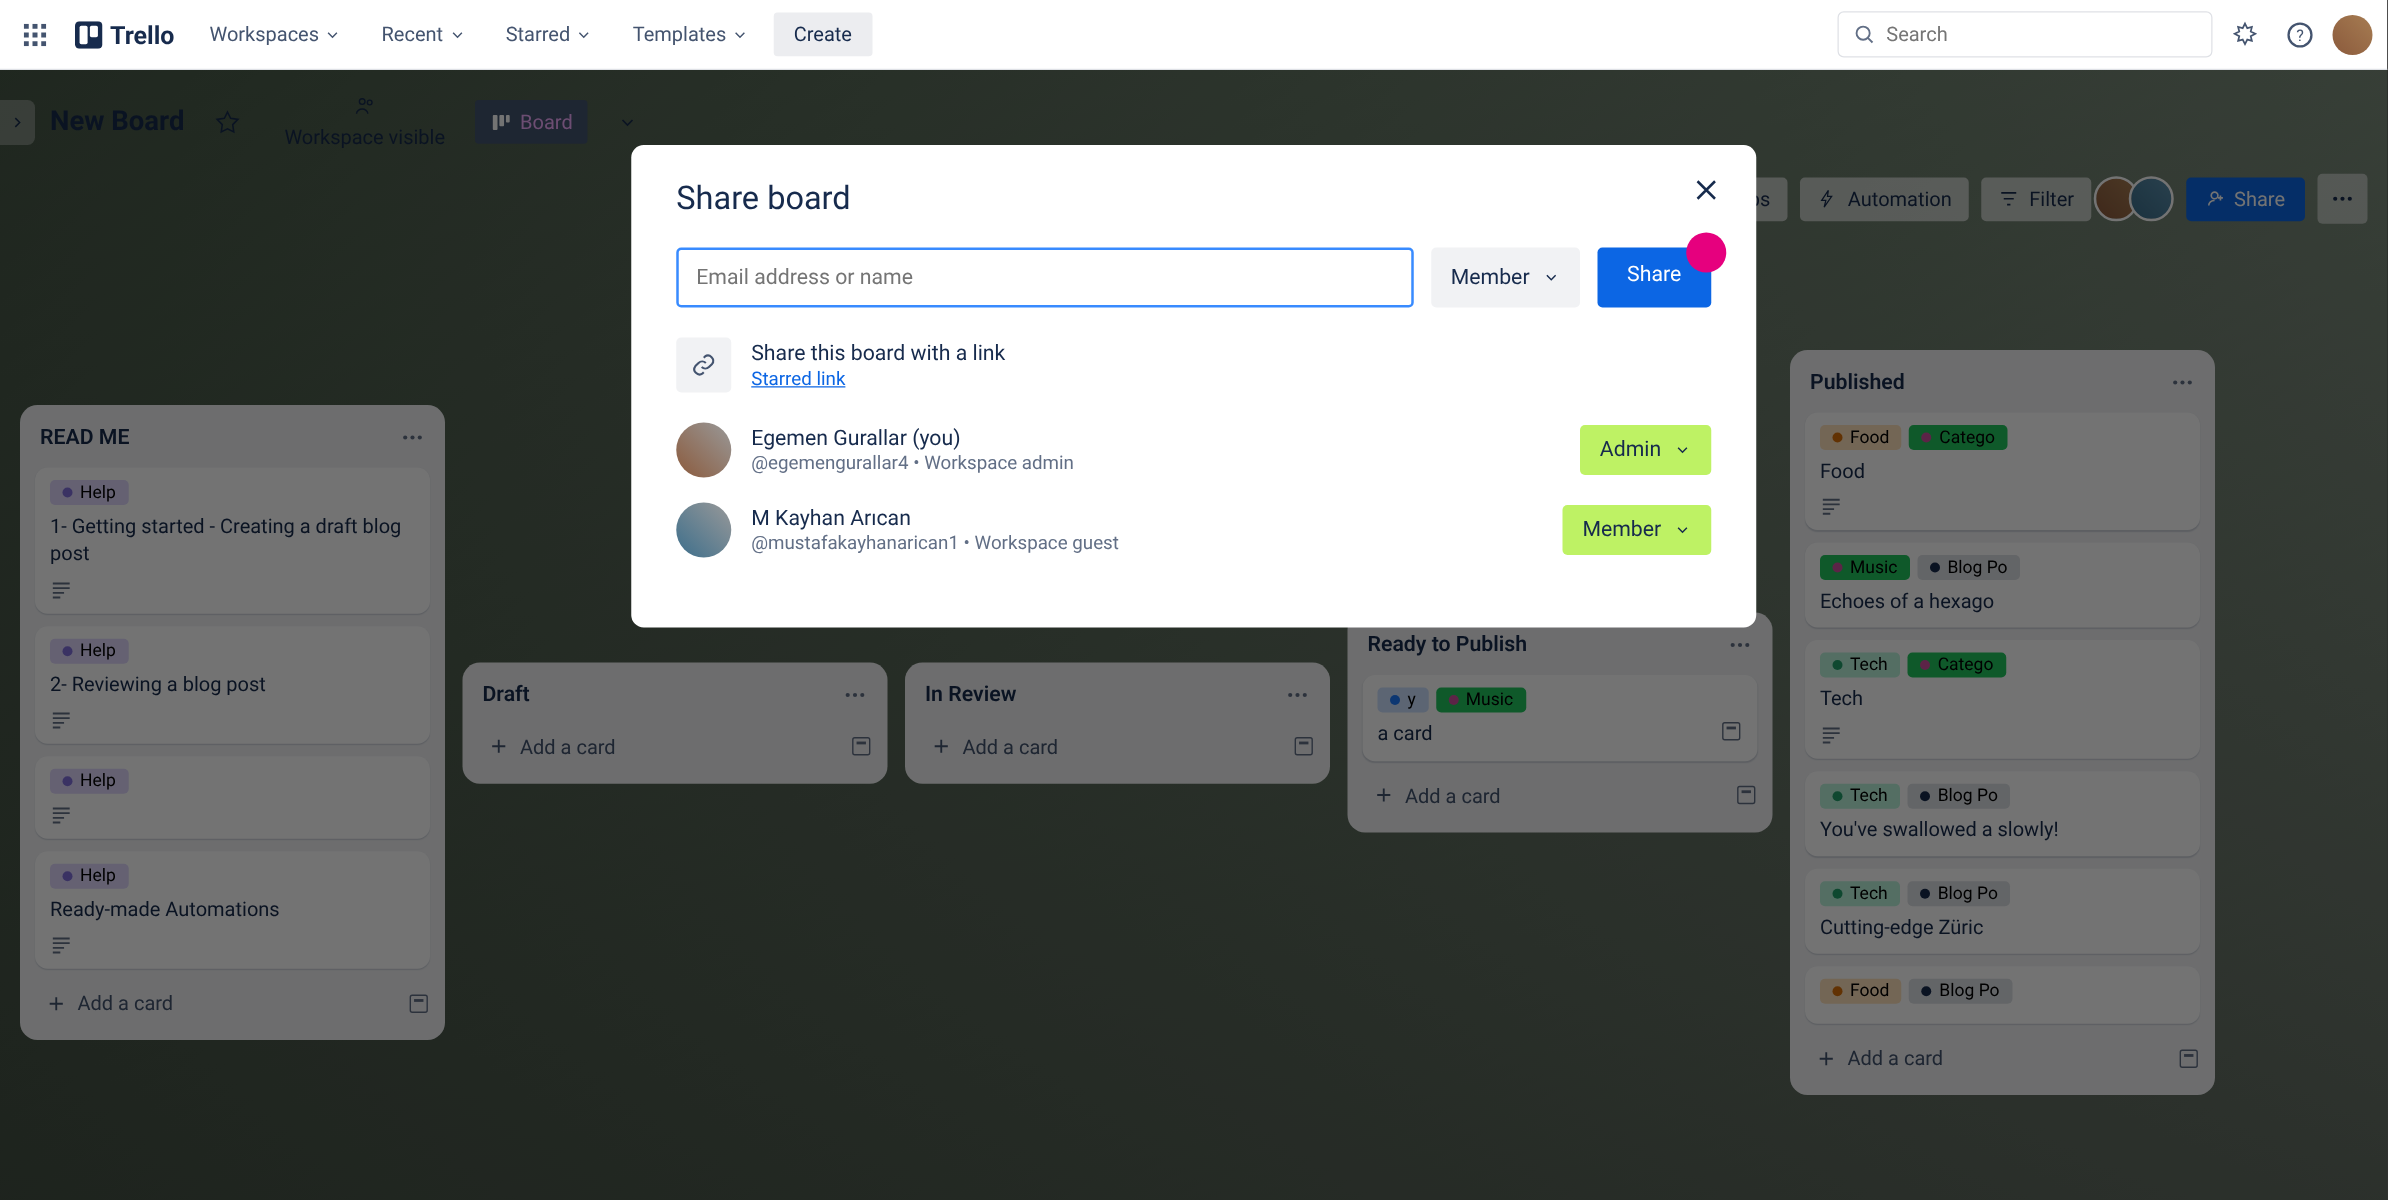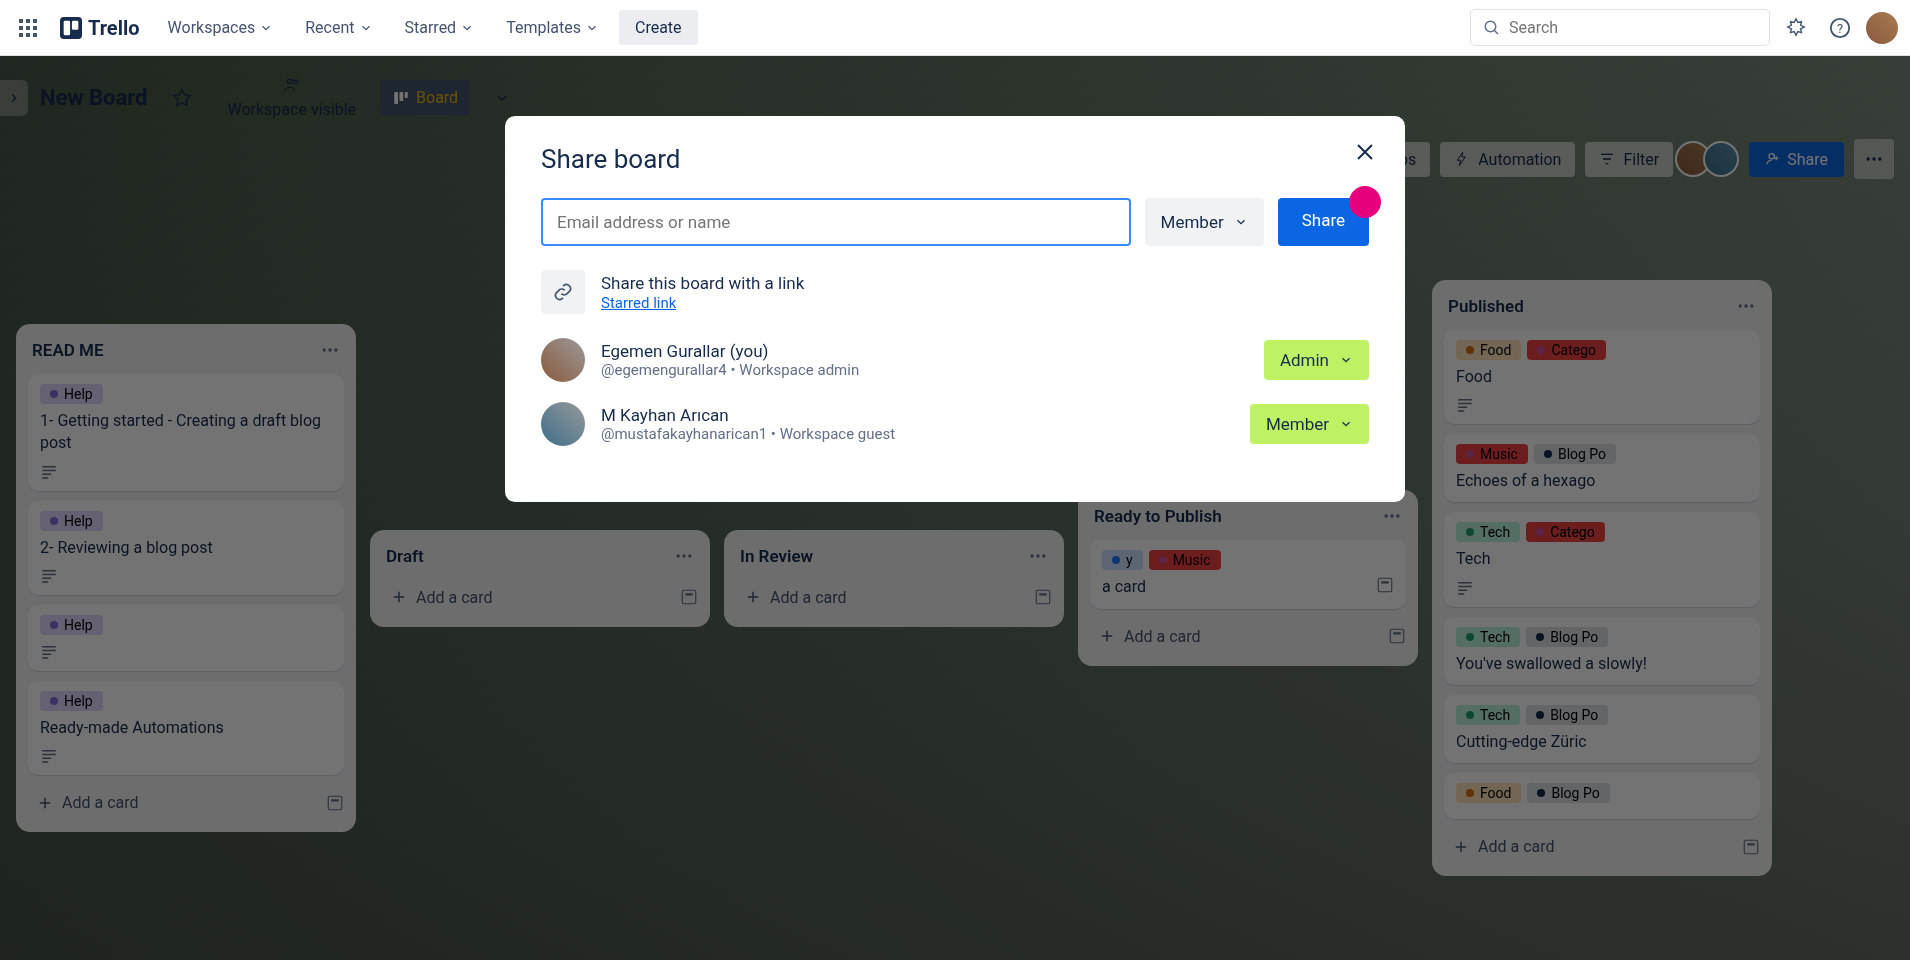--- a/index.html
+++ b/index.html
@@ -17,21 +17,21 @@
 .avatar-small { width: 32px; height: 32px; border-radius: 50%; background: #555; cursor: pointer; }
 
 .board-area { position: relative; height: calc(100% - 56px); background: linear-gradient(135deg, #3a4a3a 0%, #5a6a5a 30%, #7a8a7a 60%, #aab5aa 100%); }
 .board-bg { position: absolute; inset: 0; background: linear-gradient(to bottom, rgba(100,120,100,0.3), rgba(50,60,50,0.6)); }
 
 .board-header { position: relative; padding: 12px 16px; display: flex; align-items: center; gap: 12px; }
 .expand-btn { width: 28px; height: 36px; background: rgba(255,255,255,0.3); border-radius: 0 6px 6px 0; display: flex; align-items: center; justify-content: center; cursor: pointer; margin-left: -16px; color: #172b4d; }
 .board-title { font-size: 22px; font-weight: 700; color: #172b4d; }
 .header-btn { padding: 8px 12px; border-radius: 3px; display: flex; align-items: center; gap: 6px; cursor: pointer; color: #172b4d; font-size: 16px; }
 .header-btn.plain { background: transparent; flex-direction: column; }
-.header-btn.dark { background: #44546f; color: #eab308; justify-content: flex-end; }
+.header-btn.dark { background: #44546f; color: #f0abfc; justify-content: flex-end; }
 
 .board-toolbar { position: relative; padding: 0 16px 12px; display: flex; align-items: center; gap: 10px; justify-content: flex-end; }
 .toolbar-chip { background: rgba(255,255,255,0.6); padding: 8px 14px; border-radius: 4px; display: flex; align-items: center; gap: 8px; cursor: pointer; color: #172b4d; font-size: 16px; }
 .avatar-stack { display: flex; }
 .avatar-stack .av { width: 36px; height: 36px; border-radius: 50%; border: 2px solid #fff; margin-left: -8px; }
 .share-btn { background: #0c66e4; color: #fff; padding: 8px 16px; border-radius: 4px; display: flex; align-items: center; gap: 6px; cursor: pointer; font-size: 16px; }
 .more-btn { background: rgba(255,255,255,0.5); width: 40px; height: 40px; border-radius: 4px; display: flex; align-items: center; justify-content: center; cursor: pointer; }
 
 .lists-container { position: relative; display: flex; gap: 14px; padding: 8px 16px; overflow-x: auto; height: calc(100% - 130px); align-items: center; }
 .list { background: #f1f2f4; border-radius: 14px; width: 340px; flex-shrink: 0; padding: 12px; display: flex; flex-direction: column; gap: 10px; }
@@ -42,21 +42,21 @@
 .card-labels { display: flex; gap: 6px; flex-wrap: wrap; margin-bottom: 6px; }
 .label { display: inline-flex; align-items: center; gap: 6px; padding: 2px 10px; border-radius: 4px; font-size: 14px; }
 .label-dot { width: 8px; height: 8px; border-radius: 50%; }
 .card-title { font-size: 16px; color: #172b4d; line-height: 1.4; }
 .card-icons { margin-top: 8px; display: flex; gap: 8px; color: #626f86; }
 .add-card { display: flex; align-items: center; gap: 8px; padding: 8px; color: #44546f; cursor: pointer; border-radius: 8px; font-size: 16px; }
 .template-icon { color: #626f86; cursor: pointer; }
 
 .label-purple { background: #dfd8fd; } .label-purple .label-dot { background: #8270db; }
 .label-orange { background: #ffe2bd; } .label-orange .label-dot { background: #d97008; }
-.label-pink { background: #ef4444; } .label-pink .label-dot { background: #cd519d; }
+.label-pink { background: #22c55e; } .label-pink .label-dot { background: #cd519d; }
 .label-green { background: #baf3db; } .label-green .label-dot { background: #22a06b; }
 .label-sky { background: #cce0ff; } .label-sky .label-dot { background: #1d7afc; }
 .label-black { background: #dcdfe4; } .label-black .label-dot { background: #172b4d; }
 
 .overlay { position: absolute; inset: 0; background: rgba(0,0,0,0.55); display: flex; align-items: flex-start; justify-content: center; padding-top: 60px; }
 .modal { background: #fff; border-radius: 10px; width: 900px; padding: 28px 36px 36px; position: relative; }
 .modal-title { font-size: 26px; color: #172b4d; margin-bottom: 24px; font-weight: 400; }
 .modal-close { position: absolute; top: 24px; right: 28px; cursor: pointer; color: #172b4d; font-size: 24px; }
 .share-row { display: flex; gap: 14px; margin-bottom: 24px; }
 .share-input { flex: 1; border: 2px solid #388bff; border-radius: 4px; padding: 12px 14px; font-size: 17px; outline: none; }

